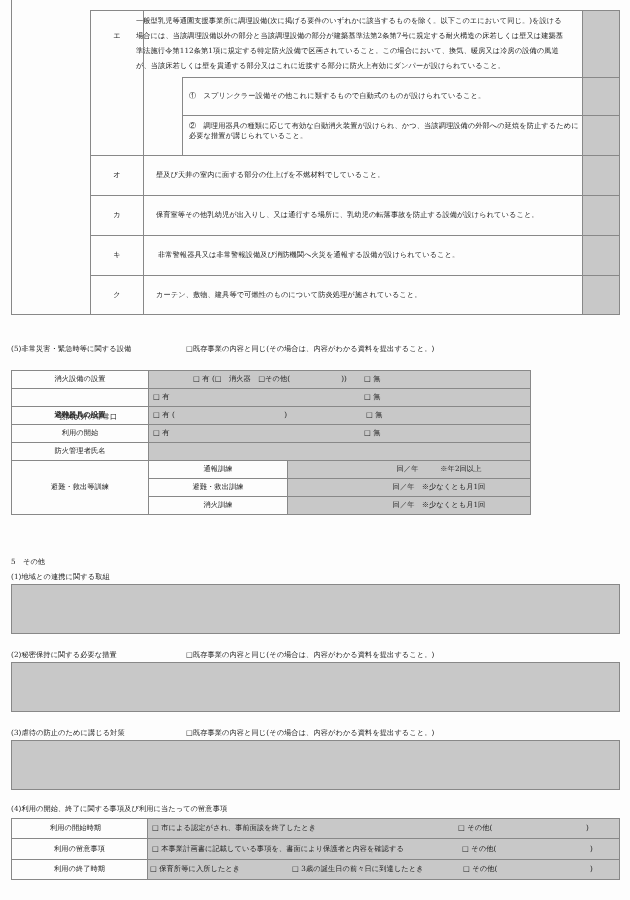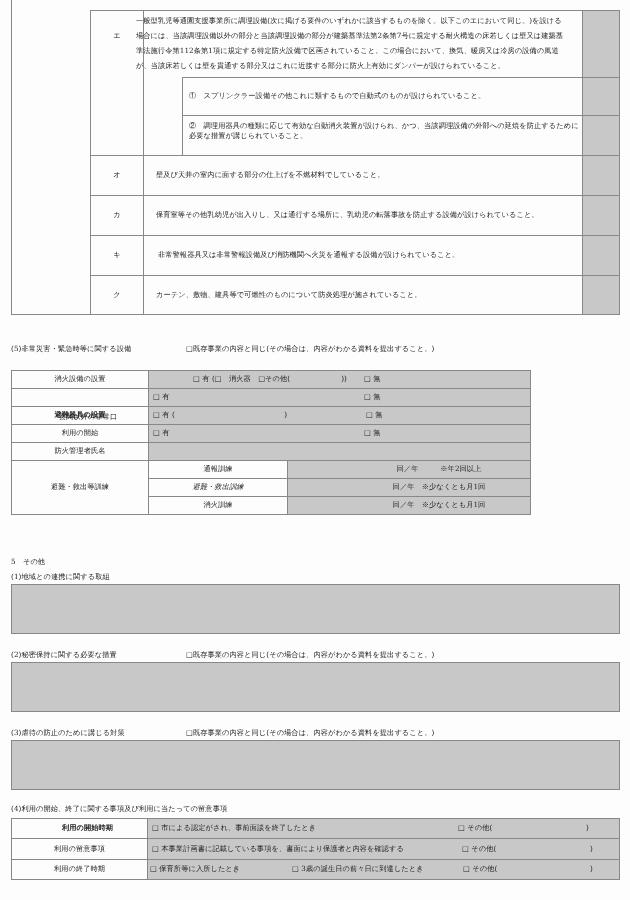--- a/index.html
+++ b/index.html
@@ -93,21 +93,21 @@
   <div class="abs cell-c txt" style="left:12px; top:425px; width:136px; height:17px;">利用の開始</div>
   <div class="abs cell-l txt" style="left:149px; top:425px; width:200px; height:17px; padding-left:4px;">□ 有</div>
   <div class="abs cell-l txt" style="left:364px; top:425px; width:60px; height:17px; padding-left:0;">□ 無</div>
 
   <div class="abs cell-c txt" style="left:12px; top:443px; width:136px; height:17px;">防火管理者氏名</div>
   <div class="abs" style="left:149px; top:443px; width:381px; height:17px;"></div>
 
   <div class="abs cell-c txt" style="left:12px; top:461px; width:136px; height:53px;">避難・救出等訓練</div>
   <div class="abs cell-c txt" style="left:149px; top:461px; width:138px; height:17px;">通報訓練</div>
   <div class="abs cell-c txt" style="left:288px; top:461px; width:242px; height:17px; padding-left:60px;">回／年　　　※年2回以上</div>
-  <div class="abs cell-c txt" style="left:149px; top:479px; width:138px; height:17px;font-style:italic;">避難・救出訓練</div>
+  <div class="abs cell-c txt" style="left:149px; top:479px; width:138px; height:17px;">避難・救出訓練</div>
   <div class="abs cell-c txt" style="left:288px; top:479px; width:242px; height:17px; padding-left:60px;">回／年　※少なくとも月1回</div>
   <div class="abs cell-c txt" style="left:149px; top:497px; width:138px; height:17px;">消火訓練</div>
   <div class="abs cell-c txt" style="left:288px; top:497px; width:242px; height:17px; padding-left:60px;">回／年　※少なくとも月1回</div>
 </div>
 
 <div class="abs txt" style="left:11px; top:545px;margin-top:12px;">5　その他</div>
 
 <div class="abs txt" style="left:11px; top:572px;">(1)地域との連携に関する取組</div>
 <div class="abs gray b" style="left:11px; top:584px; width:609px; height:50px;"></div>
 
@@ -121,21 +121,21 @@
 
 <div class="abs txt" style="left:11px; top:804px;">(4)利用の開始、終了に関する事項及び利用に当たっての留意事項</div>
 
 <div>
   <div class="abs b" style="left:11px; top:818px; width:609px; height:62px;"></div>
   <div class="abs gray" style="left:147px; top:819px; width:472px; height:60px;"></div>
   <div class="vline" style="left:147px; top:818px; height:62px;"></div>
   <div class="hline" style="left:11px; top:838px; width:609px;"></div>
   <div class="hline" style="left:11px; top:859px; width:609px;"></div>
 
-  <div class="abs cell-c txt" style="left:20px; top:819px; width:135px; height:19px;font-weight:bold;">利用の開始時期</div>
+  <div class="abs cell-c txt" style="left:8px; top:819px; width:135px; height:19px;">利用の開始時期</div>
   <div class="abs cell-l txt" style="left:148px; top:819px; width:300px; height:19px; padding-left:4px;">□ 市による認定がされ、事前面談を終了したとき</div>
   <div class="abs cell-l txt" style="left:458px; top:819px; width:80px; height:19px; padding-left:0;">□ その他(</div>
   <div class="abs cell-l txt" style="left:586px; top:819px; width:10px; height:19px; padding-left:0;">)</div>
 
   <div class="abs cell-l txt" style="left:12px; top:839px; width:135px; height:20px; justify-content:center; padding-left:0;">利用の留意事項</div>
   <div class="abs cell-l txt" style="left:148px; top:839px; width:310px; height:20px; padding-left:4px;">□ 本事業計画書に記載している事項を、書面により保護者と内容を確認する</div>
   <div class="abs cell-l txt" style="left:462px; top:839px; width:80px; height:20px; padding-left:0;">□ その他(</div>
   <div class="abs cell-l txt" style="left:590px; top:839px; width:10px; height:20px; padding-left:0;">)</div>
 
   <div class="abs cell-c txt" style="left:12px; top:860px; width:135px; height:19px;">利用の終了時期</div>

